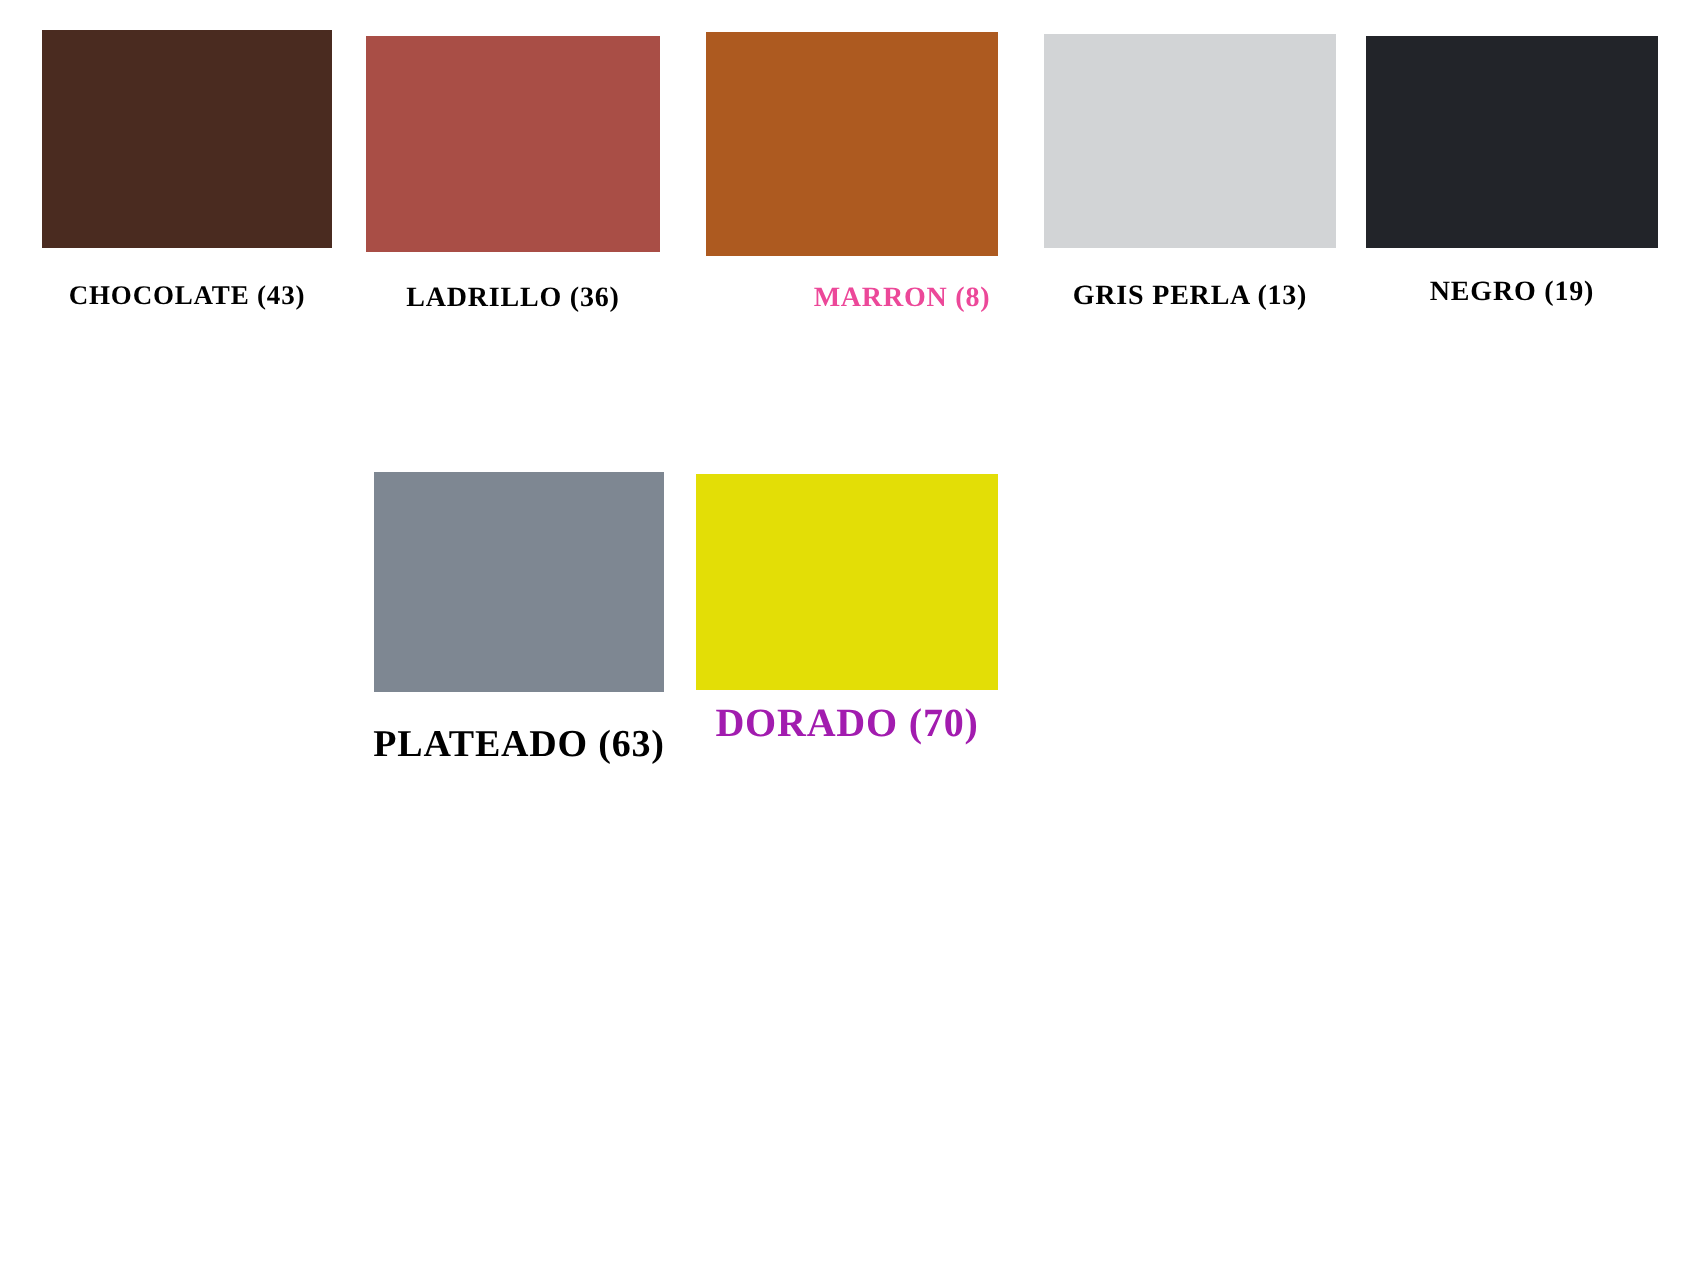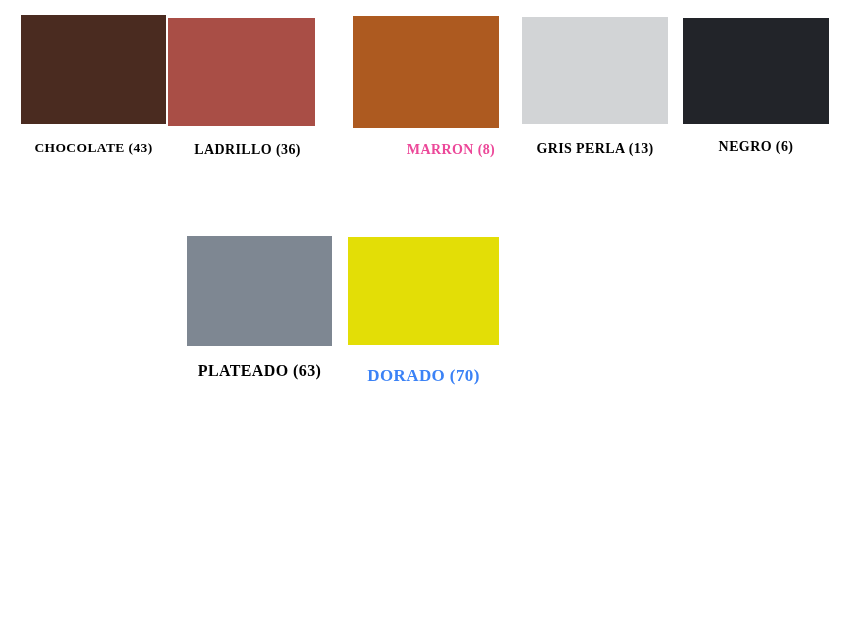--- a/index.html
+++ b/index.html
@@ -49,37 +49,37 @@
   }
 </style>
 </head>
 <body style="background: rgb(255, 255, 255);">
 
 <div id="palette-board" style="width: 692px; height: 640px;">
     <div class="swatch-cell" style="left: 21px; top: 15px; width: 145px; height: 146px;">
       <div class="swatch-chip" style="width: 145px; height: 109px; background: rgb(74, 43, 32);"></div>
       <div class="swatch-label" style="top: 126px; font-size: 13.5px; color: rgb(0, 0, 0);">CHOCOLATE (43)</div>
     </div>
-    <div class="swatch-cell" style="left: 168px; top: 18px; width: 147px; height: 145px; padding-left: 12px;">
+    <div class="swatch-cell" style="left: 183px; top: 18px; width: 147px; height: 145px;">
       <div class="swatch-chip" style="width: 147px; height: 108px; background: rgb(169, 78, 70);"></div>
       <div class="swatch-label" style="top: 125px; font-size: 14px; color: rgb(0, 0, 0);">LADRILLO (36)</div>
     </div>
     <div class="swatch-cell" style="left: 353px; top: 16px; width: 146px; height: 147px;">
       <div class="swatch-chip" style="width: 146px; height: 112px; background: rgb(173, 90, 32);"></div>
       <div class="swatch-label" style="top: 127px; font-size: 14px; color: #ec4899; margin-left: 25px;">MARRON (8)</div>
     </div>
     <div class="swatch-cell" style="left: 522px; top: 17px; width: 146px; height: 145px;">
       <div class="swatch-chip" style="width: 146px; height: 107px; background: rgb(210, 212, 214);"></div>
       <div class="swatch-label" style="top: 125px; font-size: 14px; color: rgb(0, 0, 0);">GRIS PERLA (13)</div>
     </div>
     <div class="swatch-cell" style="left: 683px; top: 18px; width: 146px; height: 142px;">
       <div class="swatch-chip" style="width: 146px; height: 106px; background: rgb(34, 36, 41);"></div>
-      <div class="swatch-label" style="top: 122px; font-size: 14px; color: rgb(0, 0, 0);">NEGRO (6)</div>
+      <div class="swatch-label" style="top: 122px; font-size: 14px; color: rgb(0, 0, 0);">NEGRO (19)</div>
     </div>
     <div class="swatch-cell" style="left: 187px; top: 236px; width: 145px; height: 147px;">
       <div class="swatch-chip" style="width: 145px; height: 110px; background: rgb(126, 135, 146);"></div>
-      <div class="swatch-label" style="top: 127px; font-size: 16px; color: rgb(0, 0, 0);">PLATEADO (63)</div>
+      <div class="swatch-label" style="top: 127px; font-size: 19px; color: rgb(0, 0, 0);">PLATEADO (63)</div>
     </div>
     <div class="swatch-cell" style="left: 348px; top: 237px; width: 151px; height: 146px;">
       <div class="swatch-chip" style="width: 151px; height: 108px; background: rgb(227, 222, 6);"></div>
-      <div class="swatch-label" style="top: 130px; font-size: 17px; color: #3b82f6;">DORADO (70)</div>
+      <div class="swatch-label" style="top: 115px; font-size: 20px; color: #a21caf;">DORADO (70)</div>
     </div>
   </div>
 
 </body></html>

